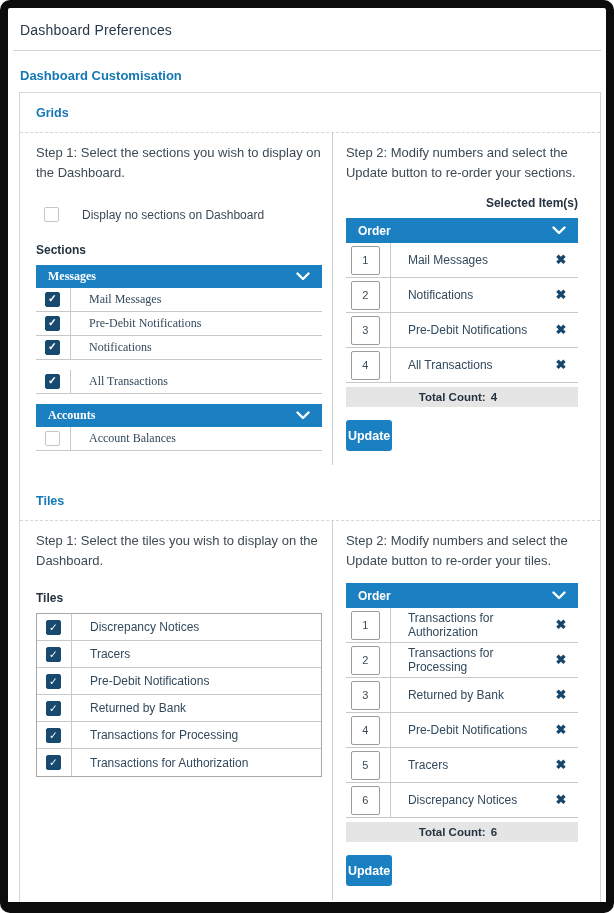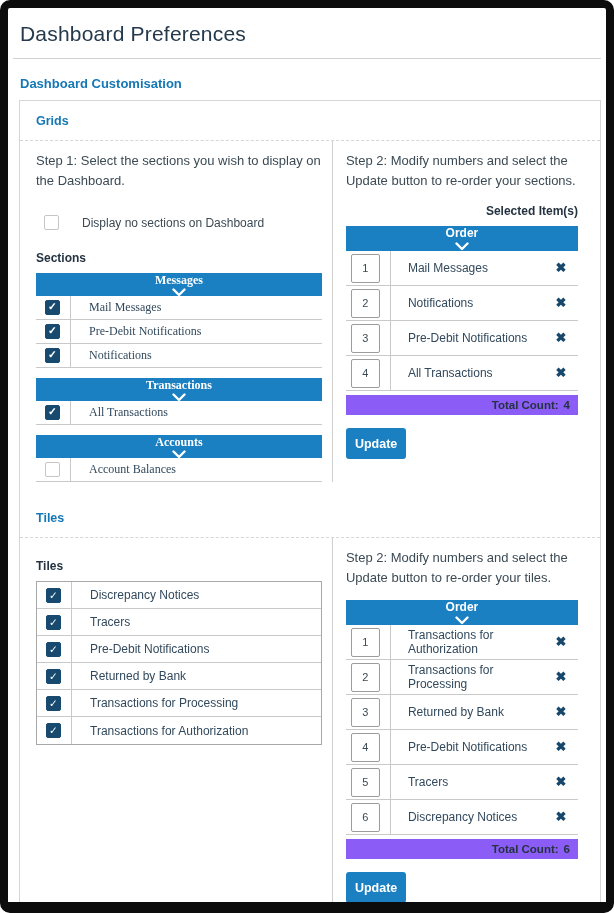--- a/index.html
+++ b/index.html
@@ -8,21 +8,21 @@
     font-family: "Liberation Sans", "DejaVu Sans", sans-serif;
     width: 614px; height: 913px; overflow: hidden;
   }
   .frame {
     width: 614px; height: 913px;
     border: 8px solid #0c0c0c; border-bottom-width: 11px;
     border-radius: 10px; background: #fff; overflow: hidden;
   }
   .page-title {
     margin: 14px 0 0 12px;
-    font-size: 21px; font-weight: 300; color: #25394b; letter-spacing: .2px;
+    font-size: 14px; font-weight: 300; color: #25394b; letter-spacing: .2px;
   }
   .title-divider { border: none; border-top: 1px solid #d2d2d2; margin: 12px 5px 0 5px; }
   .customisation-heading { margin: 17px 0 9px 12px; font-size: 13px; font-weight: bold; color: #1478b5; }
   .panel { margin: 0 5px 12px 11px; border: 1px solid #d6d6d6; background: #fff; }
   .section { padding: 0 16px; }
   .section-title { padding-top: 13px; font-size: 12.5px; font-weight: bold; color: #1478b5; }
   .dashed { border-bottom: 1px dashed #d6d6d6; margin: 12px -16px 0 -16px; }
   .cols { display: flex; align-items: stretch; }
   .col-left { width: 54%; padding-right: 10px; }
   .col-right { width: 46%; border-left: 1px solid #cfcfcf; padding-left: 13px; padding-right: 6px; padding-bottom: 14px; }
@@ -36,21 +36,21 @@
     border: 1px solid #c6c6c6; border-radius: 2px; background: #fff;
     display: inline-flex; align-items: center; justify-content: center; cursor: pointer;
   }
   .cb .check-glyph { display: none; color: #fff; font-size: 10.5px; font-weight: bold; line-height: 1; }
   .cb.checked { background: #174a6e; border-color: #174a6e; }
   .cb.checked .check-glyph { display: block; }
   
   .bar {
     height: 23px; background: #1b80c1; color: #fff;
     display: flex; align-items: center; justify-content: space-between;
-    padding: 0 12px; cursor: pointer; flex-direction: column;
+    padding: 0 12px; cursor: pointer;
   }
   .bar-label { font-size: 12px; font-weight: bold; }
   .chev { display: inline-flex; }
   .group { margin-bottom: 10px; }
   .group:last-child { margin-bottom: 0; }
   .check-row { height: 24px; display: flex; align-items: stretch; border-bottom: 1px solid #c9c9c9; }
   .cb-cell { width: 34px; display: flex; align-items: center; padding-left: 9px; }
   .label-cell {
     flex: 1; border-left: 1px solid #c9c9c9; display: flex; align-items: center;
     padding-left: 18px; font-size: 12px; color: #32495c;
@@ -69,26 +69,26 @@
     font-family: inherit; font-size: 11px; color: #3c4a54; text-align: center; background: #fff;
   }
   .order-label-cell {
     flex: 1; border-left: 1px solid #c9c9c9; display: flex; align-items: center;
     padding-left: 17px; font-size: 12px; color: #32495c;
   }
   .x-cell { width: 34px; display: flex; align-items: center; justify-content: center; }
   .x-btn { border: none; background: transparent; cursor: pointer; padding: 2px; line-height: 1; }
   .x-icon { color: #17476b; font-size: 13px; font-weight: bold; line-height: 1; }
   .total-bar {
-    margin-top: 4px; height: 20px; background: #8b5cf6;
-    display: flex; align-items: center; justify-content: flex-end; gap: 5px;
+    margin-top: 4px; height: 20px; background: #e5e5e5;
+    display: flex; align-items: center; justify-content: center; gap: 5px;
     padding-right: 8px; font-size: 11.5px; color: #253341; font-weight: 600;
   }
   .update-btn {
-    margin-top: 13px; height: 31px; padding: 0 9px;
+    margin-top: 13px; height: 31px; padding: 0 2px;
     background: #1b80c1; color: #fff; font-family: inherit; font-size: 12.5px; font-weight: bold;
     border: none; border-radius: 3px; cursor: pointer;
   }
   .selected-label { margin-top: 14px; margin-bottom: 8px; font-size: 12px; font-weight: bold; color: #253341; text-align: right; }
   .mt13 { margin-top: 13px; }
   .grids-bottom-pad { padding-bottom: 16px; }
   .tiles-bottom-pad { padding-bottom: 6px; }
 </style>
 </head>
 <body>
@@ -144,28 +144,20 @@
                       <span class="cb-cell">
                         <span class="cb checked">
                         <span class="check-glyph">✓</span>
                       </span>
                       </span>
                       <span class="label-cell">Notifications</span>
                     </div>
                 </div>
               </section>
               <section class="group">
-                <header class="bar">
-                  <span class="bar-label">Transactions</span>
-                  <span class="chev">
-                    <svg width="14" height="9" viewBox="0 0 14 9">
-                      <path d="M1.5 1.5 L7 7 L12.5 1.5" fill="none" stroke="#ffffff" stroke-width="2.4" stroke-linecap="round" stroke-linejoin="round"></path>
-                    </svg>
-                  </span>
-                </header>
                 <div class="rows">
 
                 <div class="check-row">
                       <span class="cb-cell">
                         <span class="cb checked">
                         <span class="check-glyph">✓</span>
                       </span>
                       </span>
                       <span class="label-cell">All Transactions</span>
                     </div>
@@ -252,20 +244,21 @@
           <button class="update-btn">Update</button>
         </div>
       </div>
     </div>
 
     <div class="section tiles-bottom-pad">
       <div class="section-title">Tiles</div>
       <div class="dashed"></div>
       <div class="cols">
         <div class="col-left">
+          <p class="step">Step 1: Select the tiles you wish to display on the Dashboard.</p>
           <div class="list-label">Tiles</div>
           <div class="tiles-list">
 
           <div class="check-row">
                 <span class="cb-cell">
                   <span class="cb checked">
                     <span class="check-glyph">✓</span>
                   </span>
                 </span>
                 <span class="label-cell">Discrepancy Notices</span>

